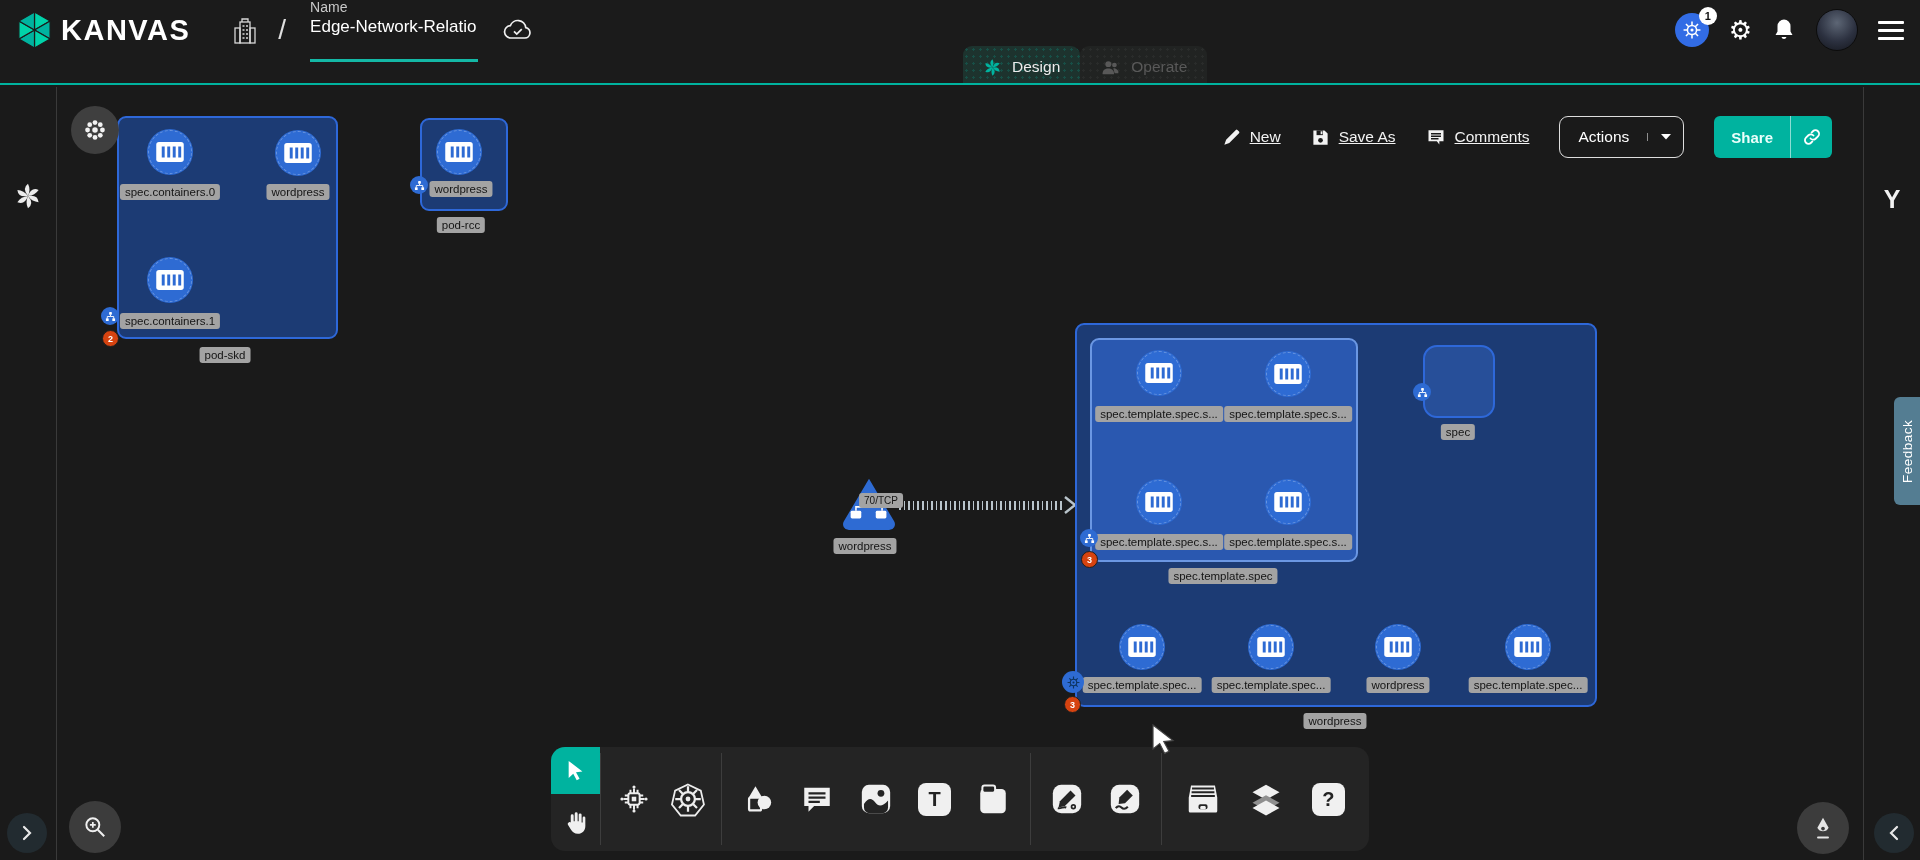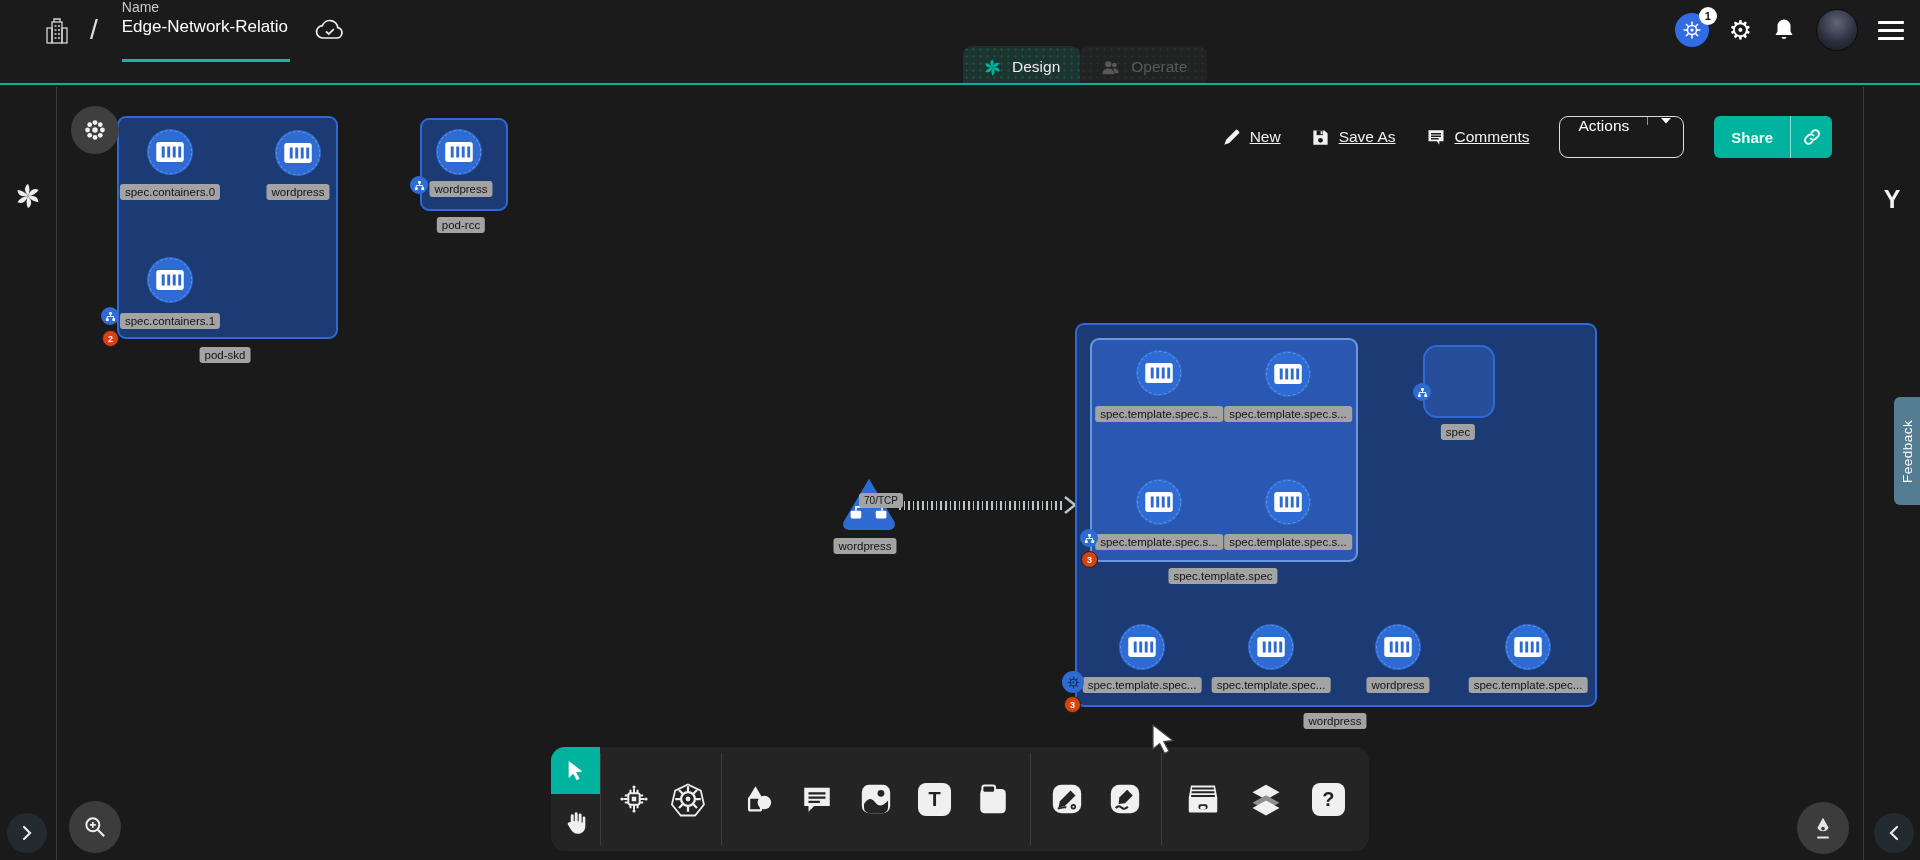--- a/index.html
+++ b/index.html
@@ -62,21 +62,21 @@
     background:#547d92; color:#fff; border-radius:0 6px 6px 0;
     writing-mode:vertical-rl; transform:rotate(180deg);
     display:flex; align-items:center; justify-content:center;
     font-size:13.5px; letter-spacing:.5px; z-index:40; cursor:pointer; }
 
   
   .action-bar { position:absolute; top:116px; right:88px; height:42px; display:flex;
     align-items:center; gap:30px; z-index:20; }
   .abtn { display:flex; align-items:center; gap:9px; color:#f2f2f2; font-size:15.5px;
     cursor:pointer;text-decoration:underline; }
-  .actions-btn { display:flex; align-items:flex-start; border:1px solid #dedede;
+  .actions-btn { display:flex; align-items:center; border:1px solid #dedede;
     border-radius:9px; height:42px; color:#fff; cursor:pointer; }
   .actions-label { padding:0 18px; display:flex; align-items:center; font-size:15.5px; }
   .actions-caret { width:36px; border-left:1px solid #8f8f8f; display:flex;
     align-items:center; justify-content:center; }
   .share-btn { display:flex; align-items:stretch; background:#00B39F; border-radius:6px;
     height:42px; cursor:pointer; }
   .share-label { padding:0 17px; display:flex; align-items:center; color:#eafffb;
     font-weight:700; font-size:15px; }
   .share-link { width:42px; border-left:1px solid rgba(255,255,255,.55);
     display:flex; align-items:center; justify-content:center; }
@@ -588,20 +588,33 @@
             <path d="M10.2 13.8a4.3 4.3 0 0 0 6.1.3l2.9-2.9a4.3 4.3 0 0 0-6.1-6.1l-1.6 1.6"></path>
             <path d="M13.8 10.2a4.3 4.3 0 0 0-6.1-.3l-2.9 2.9a4.3 4.3 0 0 0 6.1 6.1l1.6-1.6"></path>
           </g>
         </svg>
     </span>
   </div>
 </div>
 
 <div class="header">
   <div class="header-row">
+    <div class="brand">
+      <svg width="37" height="40" viewBox="0 0 36 40">
+        <g stroke="#1b1b1b" stroke-width="1.2">
+          <path d="M18 20L18 2L33.6 11Z" fill="#00D3A9"></path>
+          <path d="M18 20L33.6 11L33.6 29Z" fill="#00B39F"></path>
+          <path d="M18 20L33.6 29L18 38Z" fill="#00D3A9"></path>
+          <path d="M18 20L18 38L2.4 29Z" fill="#00B39F"></path>
+          <path d="M18 20L2.4 29L2.4 11Z" fill="#00D3A9"></path>
+          <path d="M18 20L2.4 11L18 2Z" fill="#00B39F"></path>
+        </g>
+      </svg>
+      <span class="brand-text">KANVAS</span>
+    </div>
     <span class="hdr-icon" style="margin-left:28px;">
       <svg width="26" height="30" viewBox="0 0 26 30" stroke="#d8d8d8" stroke-width="1.3" fill="none">
           <rect x="8" y="7" width="10" height="21"></rect>
           <path d="M10 7V4h6v3"></path>
           <path d="M10.5 11h2M14 11h2M10.5 15h2M14 15h2M10.5 19h2M14 19h2M10.5 23h2M14 23h2"></path>
           <rect x="3" y="13" width="5" height="15"></rect>
           <rect x="18" y="13" width="5" height="15"></rect>
         </svg>
     </span>
     <span class="slash">/</span>

